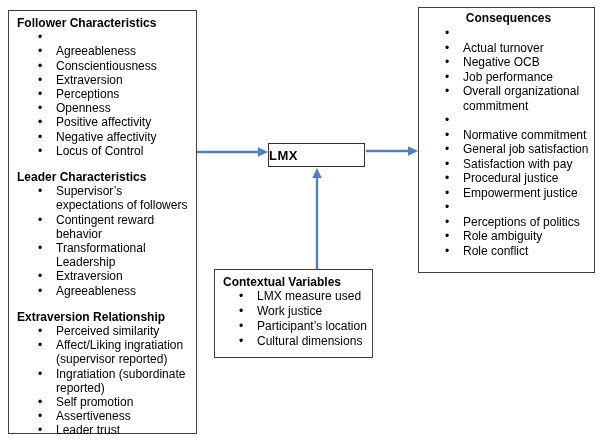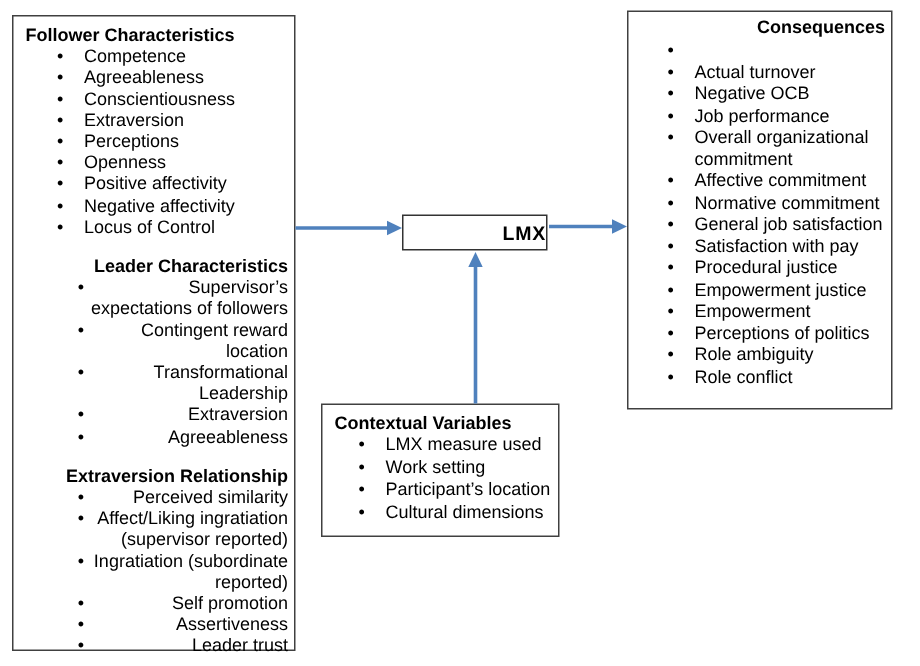--- a/index.html
+++ b/index.html
@@ -23,26 +23,26 @@
     border: 1px solid var(--border, #404040);
     background: #ffffff;
     font-size: 12px;
   }
   .box-left   { left: 8px;   top: 10px;  width: 189px; height: 424px; padding: 5px 4px 4px 8px; }
   .box-right  { left: 418px; top: 7px;   width: 177px; height: 266px; padding: 3px 4px 4px 8px; }
   .box-ctx    { left: 214px; top: 269px; width: 159px; height: 89px;  padding: 5px 4px 4px 8px; }
   .box-lmx {
     left: 268px; top: 143px; width: 97px; height: 24px;
     border: 1.5px solid #333333;
-    display: flex; align-items: center; justify-content: flex-end;
+    display: flex; align-items: center; justify-content: flex-start;
     font-weight: bold; font-size: 13px; letter-spacing: 0.5px;
   }
   .sec-title { font-weight: bold; line-height: 14.2px; }
-  .sec-title.centered { text-align: right; line-height: 15px; }
-  .box-left  .section + .section { margin-top: 12px; text-align: right; }
+  .sec-title.centered { text-align: center; line-height: 15px; }
+  .box-left  .section + .section { margin-top: 12px; }
 
   ul.blist { list-style: none; margin: 0; padding: 0; }
   .box-left  ul.blist { padding-left: 21px; }
   .box-left  ul.blist li { line-height: 14.2px; }
   .box-right ul.blist { padding-left: 18px; }
   .box-right ul.blist li { line-height: 14.5px; }
   .box-ctx   ul.blist { padding-left: 16px; }
   .box-ctx   ul.blist li { line-height: 14.8px; }
   ul.blist li { display: flex; align-items: flex-start; }
   .bullet { flex: 0 0 18px; }
@@ -62,21 +62,20 @@
 
 <div class="canvas">
 
   <div class="box box-left">
     <div class="section">
       <div class="sec-title">Follower Characteristics</div>
       <ul class="blist">
 
       <li>
           <span class="bullet">•</span>
-          <span class="item-text">Competence</span>
         </li>
           <li>
           <span class="bullet">•</span>
           <span class="item-text">Agreeableness</span>
         </li>
           <li>
           <span class="bullet">•</span>
           <span class="item-text">Conscientiousness</span>
         </li>
           <li>
@@ -108,21 +107,21 @@
     <div class="section">
       <div class="sec-title">Leader Characteristics</div>
       <ul class="blist">
 
       <li>
           <span class="bullet">•</span>
           <span class="item-text">Supervisor’s expectations of followers</span>
         </li>
           <li>
           <span class="bullet">•</span>
-          <span class="item-text">Contingent reward location</span>
+          <span class="item-text">Contingent reward behavior</span>
         </li>
           <li>
           <span class="bullet">•</span>
           <span class="item-text">Transformational Leadership</span>
         </li>
           <li>
           <span class="bullet">•</span>
           <span class="item-text">Extraversion</span>
         </li>
           <li>
@@ -170,21 +169,21 @@
   <div class="box box-ctx">
     <div class="sec-title">Contextual Variables</div>
     <ul class="blist">
 
     <li>
         <span class="bullet">•</span>
         <span class="item-text">LMX measure used</span>
       </li>
         <li>
         <span class="bullet">•</span>
-        <span class="item-text">Work setting</span>
+        <span class="item-text">Work justice</span>
       </li>
         <li>
         <span class="bullet">•</span>
         <span class="item-text">Participant’s location</span>
       </li>
         <li>
         <span class="bullet">•</span>
         <span class="item-text">Cultural dimensions</span>
       </li>
       </ul>
@@ -208,21 +207,20 @@
         <li>
         <span class="bullet">•</span>
         <span class="item-text">Job performance</span>
       </li>
         <li>
         <span class="bullet">•</span>
         <span class="item-text">Overall organizational commitment</span>
       </li>
         <li>
         <span class="bullet">•</span>
-        <span class="item-text">Affective commitment</span>
       </li>
         <li>
         <span class="bullet">•</span>
         <span class="item-text">Normative commitment</span>
       </li>
         <li>
         <span class="bullet">•</span>
         <span class="item-text">General job satisfaction</span>
       </li>
         <li>
@@ -232,21 +230,20 @@
         <li>
         <span class="bullet">•</span>
         <span class="item-text">Procedural justice</span>
       </li>
         <li>
         <span class="bullet">•</span>
         <span class="item-text">Empowerment justice</span>
       </li>
         <li>
         <span class="bullet">•</span>
-        <span class="item-text">Empowerment</span>
       </li>
         <li>
         <span class="bullet">•</span>
         <span class="item-text">Perceptions of politics</span>
       </li>
         <li>
         <span class="bullet">•</span>
         <span class="item-text">Role ambiguity</span>
       </li>
         <li>

